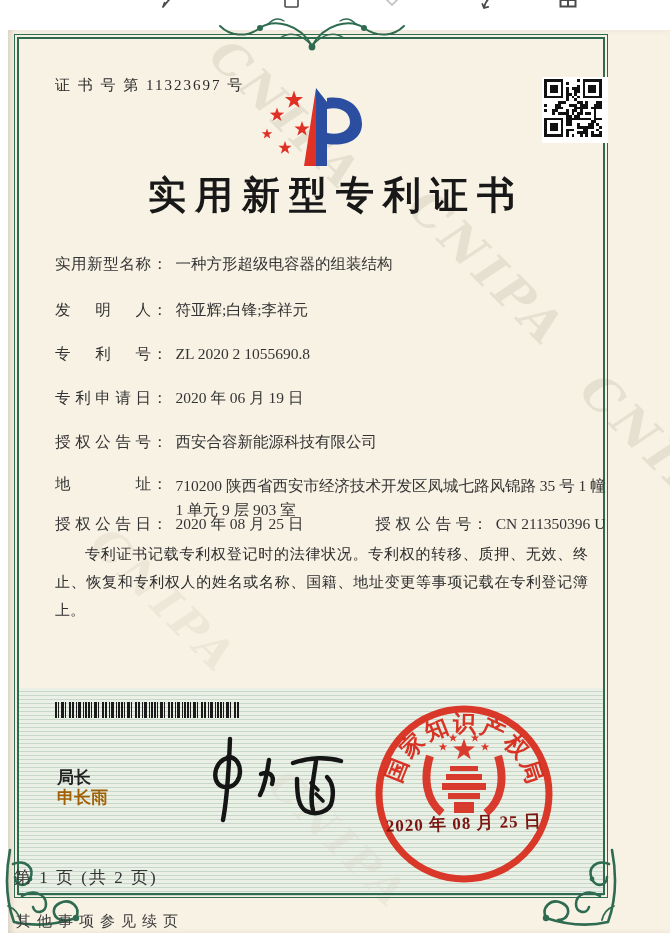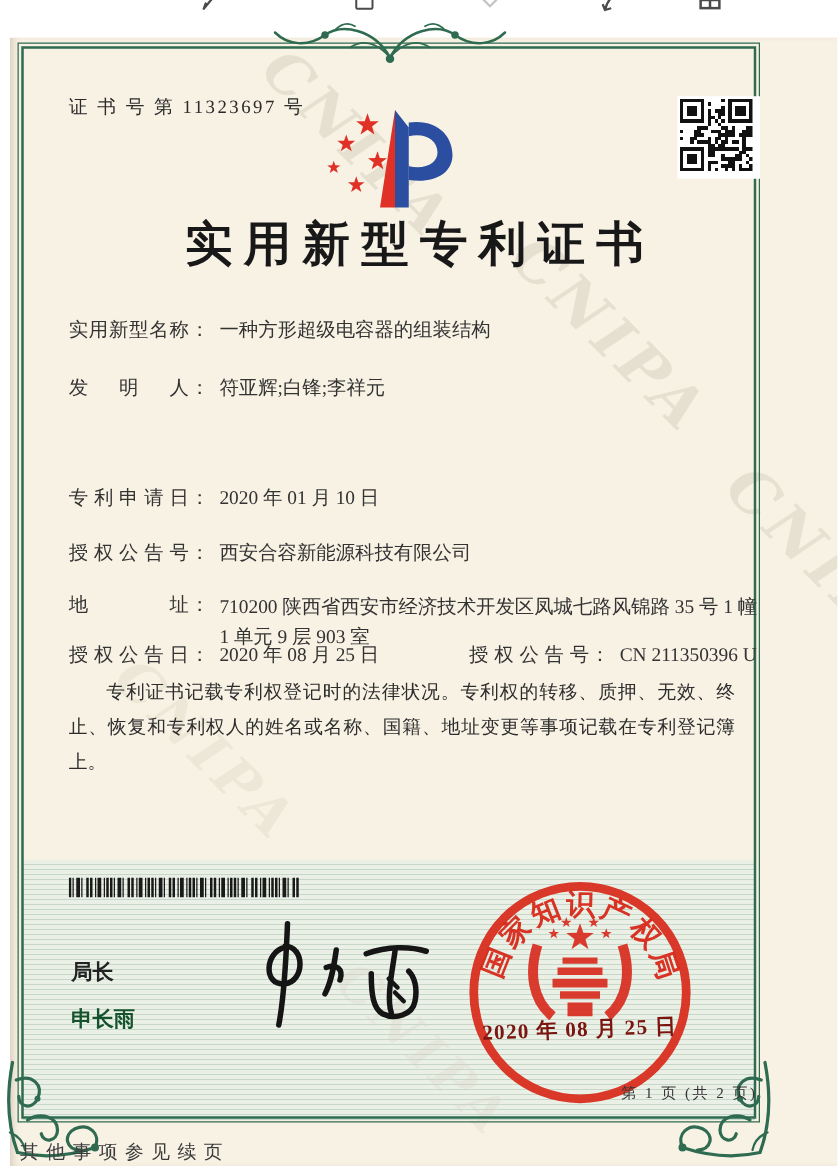--- a/index.html
+++ b/index.html
@@ -29,22 +29,22 @@
          letter-spacing:9px;color:#181818;}
   .field{left:55px;font-size:15.5px;color:#333;white-space:nowrap;}
   .flabel{display:inline-block;width:96px;text-align:justify;text-align-last:justify;}
   .fcolon{margin-left:1px;}
   .fvalue{margin-left:8px;}
   .addr .fvalue{display:inline-block;width:432px;white-space:normal;line-height:1.55;vertical-align:top;}
   .g2{margin-left:68px;}
   #paras{left:55px;top:540px;width:533px;}
   #paras p{margin:0;text-indent:2em;font-size:15px;line-height:28px;text-align:justify;color:#2d2d2d;}
   #signerTitle{left:57px;top:766px;font-size:17px;font-weight:bold;color:#222;}
-  #signerName{left:57px;top:804px;font-size:17px;font-weight:bold;color:#14532d;}
-  #pageinfo{left:14px;top:866px;width:592px;text-align:right;font-size:12px;letter-spacing:2px;color:#333;}
+  #signerName{left:57px;top:786px;font-size:17px;font-weight:bold;color:#a16207;}
+  #pageinfo{left:14px;top:866px;width:592px;text-align:left;font-size:17px;letter-spacing:2px;color:#333;}
   #footnote{left:16px;top:912px;width:670px;text-align:left;font-size:15px;letter-spacing:6px;color:#3a3a3a;}
   #barcode{left:55px;top:702px;}
   #qr{left:542px;top:77px;width:62px;height:62px;background:#fff;padding:2px;}
   #qr svg{display:block;shape-rendering:crispEdges;}
 </style>
 </head>
 <body>
 
 <div id="stage">
 
@@ -282,22 +282,25 @@
   </div>
 
   <div class="abs" id="title">实用新型专利证书</div>
 
   <div class="abs field" style="top:254px">
     <span class="flabel">实用新型名称</span><span class="fcolon">：</span><span class="fvalue">一种方形超级电容器的组装结构</span>
   </div>
   <div class="abs field" style="top:300px">
     <span class="flabel">发明人</span><span class="fcolon">：</span><span class="fvalue">符亚辉;白锋;李祥元</span>
   </div>
+  <div class="abs field" style="top:344px">
+    <span class="flabel">专利号</span><span class="fcolon">：</span><span class="fvalue">ZL 2020 2 1055690.8</span>
+  </div>
   <div class="abs field" style="top:388px">
-    <span class="flabel">专利申请日</span><span class="fcolon">：</span><span class="fvalue">2020 年 01 月 10 日</span>
+    <span class="flabel">专利申请日</span><span class="fcolon">：</span><span class="fvalue">2020 年 06 月 19 日</span>
   </div>
   <div class="abs field" style="top:432px">
     <span class="flabel">授权公告号</span><span class="fcolon">：</span><span class="fvalue">西安合容新能源科技有限公司</span>
   </div>
   <div class="abs field addr" style="top:474px">
     <span class="flabel">地址</span><span class="fcolon">：</span><span class="fvalue">710200 陕西省西安市经济技术开发区凤城七路风锦路 35 号 1 幢 1 单元 9 层 903 室</span>
   </div>
   <div class="abs field" style="top:514px">
     <span class="flabel">授权公告日</span><span class="fcolon">：</span><span class="fvalue">2020 年 08 月 25 日</span>
     <span class="flabel g2">授权公告号</span><span class="fcolon">：</span><span class="fvalue">CN 211350396 U</span>

